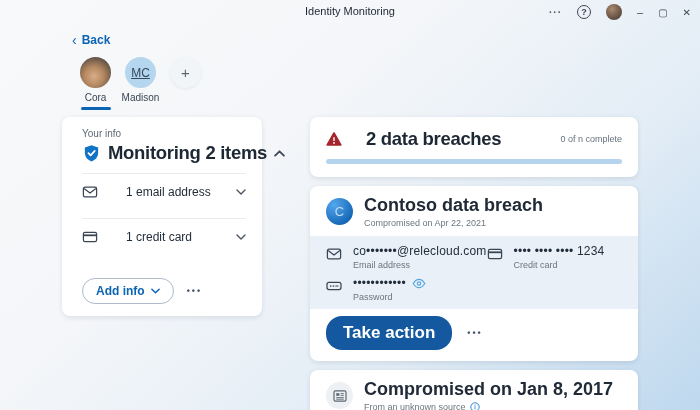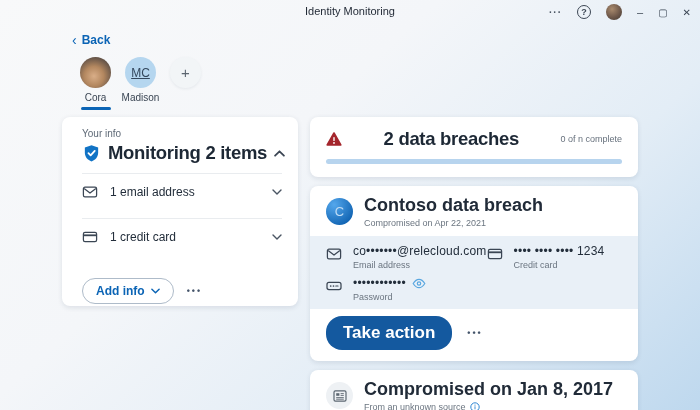--- a/index.html
+++ b/index.html
@@ -29,35 +29,35 @@
   .profile{ display:flex; flex-direction:column; align-items:center; gap:4px; width:37px; }
   .pcircle{ width:31px; height:31px; border-radius:50%; display:flex; align-items:center; justify-content:center; }
   .pcircle.photo{ background:radial-gradient(circle at 45% 62%, #d9ae88 0%, #b3875f 38%, #6b584a 70%, #3c3833 100%); }
   .pcircle.initials{ background:#b5d6ef; color:#33475c; font-size:12px;text-decoration:underline; }
   .pcircle.add{ background:#f2f5f7; color:#5c6670; font-size:15px; box-shadow:0 1px 3px rgba(30,50,80,.08); }
   .pname{ font-size:10px; color:#3a4553; }
   .punderline{ width:30px; height:3px; border-radius:2px; background:#0b64b5; }
   
   .card{ background:#fff; border-radius:8px; box-shadow:0 1.5px 5px rgba(20,40,70,.10); }
   
-  .info-card{ position:absolute; left:62px; top:117px; width:236px; padding:11px 16px 2px 20px; }
+  .info-card{ position:absolute; left:62px; top:117px; width:200px; padding:11px 16px 12px 20px; }
   .eyebrow{ font-size:10px; color:#5f6a77; }
   .ic-head{ display:flex; align-items:center; gap:7px; margin-top:3px; }
   .ic-title{ font-size:18.5px; font-weight:700; color:#1d2835; letter-spacing:-.3px; flex:1; white-space:nowrap; }
   .divider{ height:1px; background:#e9ecef; margin-top:9px; }
   .ic-row{ display:flex; align-items:center; height:35px; }
-  .ic-row .rlabel{ flex:1; font-size:12px; color:#232e3b; margin-left:12px; }
+  .ic-row .rlabel{ flex:1; font-size:12px; color:#232e3b; margin-left:28px; }
   .ic-foot{ display:flex; align-items:center; gap:13px; margin-top:24px; }
   .add-info{ display:inline-flex; align-items:center; gap:6px; border:1.2px solid #aebbc9; background:#fff;
              border-radius:15px; padding:5px 13px; color:#0b64b5; font-size:12px; font-weight:700; }
   .dots{ font-size:9px; letter-spacing:2px; font-weight:700; color:#44546a; }
   
   .right-col{ position:absolute; left:310px; top:117px; width:328px; display:flex; flex-direction:column; gap:9px; }
   .bh-card{ padding:11px 16px 13px; }
-  .bh-top{ display:flex; align-items:center; gap:12px;text-align:center; }
+  .bh-top{ display:flex; align-items:center; gap:24px; }
   .bh-title{ font-size:18.5px; font-weight:700; color:#1d2835; letter-spacing:-.3px; flex:1; }
   .bh-progress-label{ font-size:9px; color:#67717d; }
   .progress{ height:5px; border-radius:3px; background:#b7d4ee; margin-top:9px; overflow:hidden; }
   .progress-fill{ height:100%; width:0%; background:#1173c5; }
   .bc-head{ display:flex; align-items:center; gap:11px; padding:9px 16px 8px; }
   .monogram{ width:27px; height:27px; border-radius:50%; flex:none;
              background:radial-gradient(circle at 30% 25%, #54a7ec 0%, #1063b2 80%);
              color:#bfdcf5; font-size:13px; display:flex; align-items:center; justify-content:center; }
   .graycircle{ width:27px; height:27px; border-radius:50%; flex:none; background:#eef1f4;
                display:flex; align-items:center; justify-content:center; }

